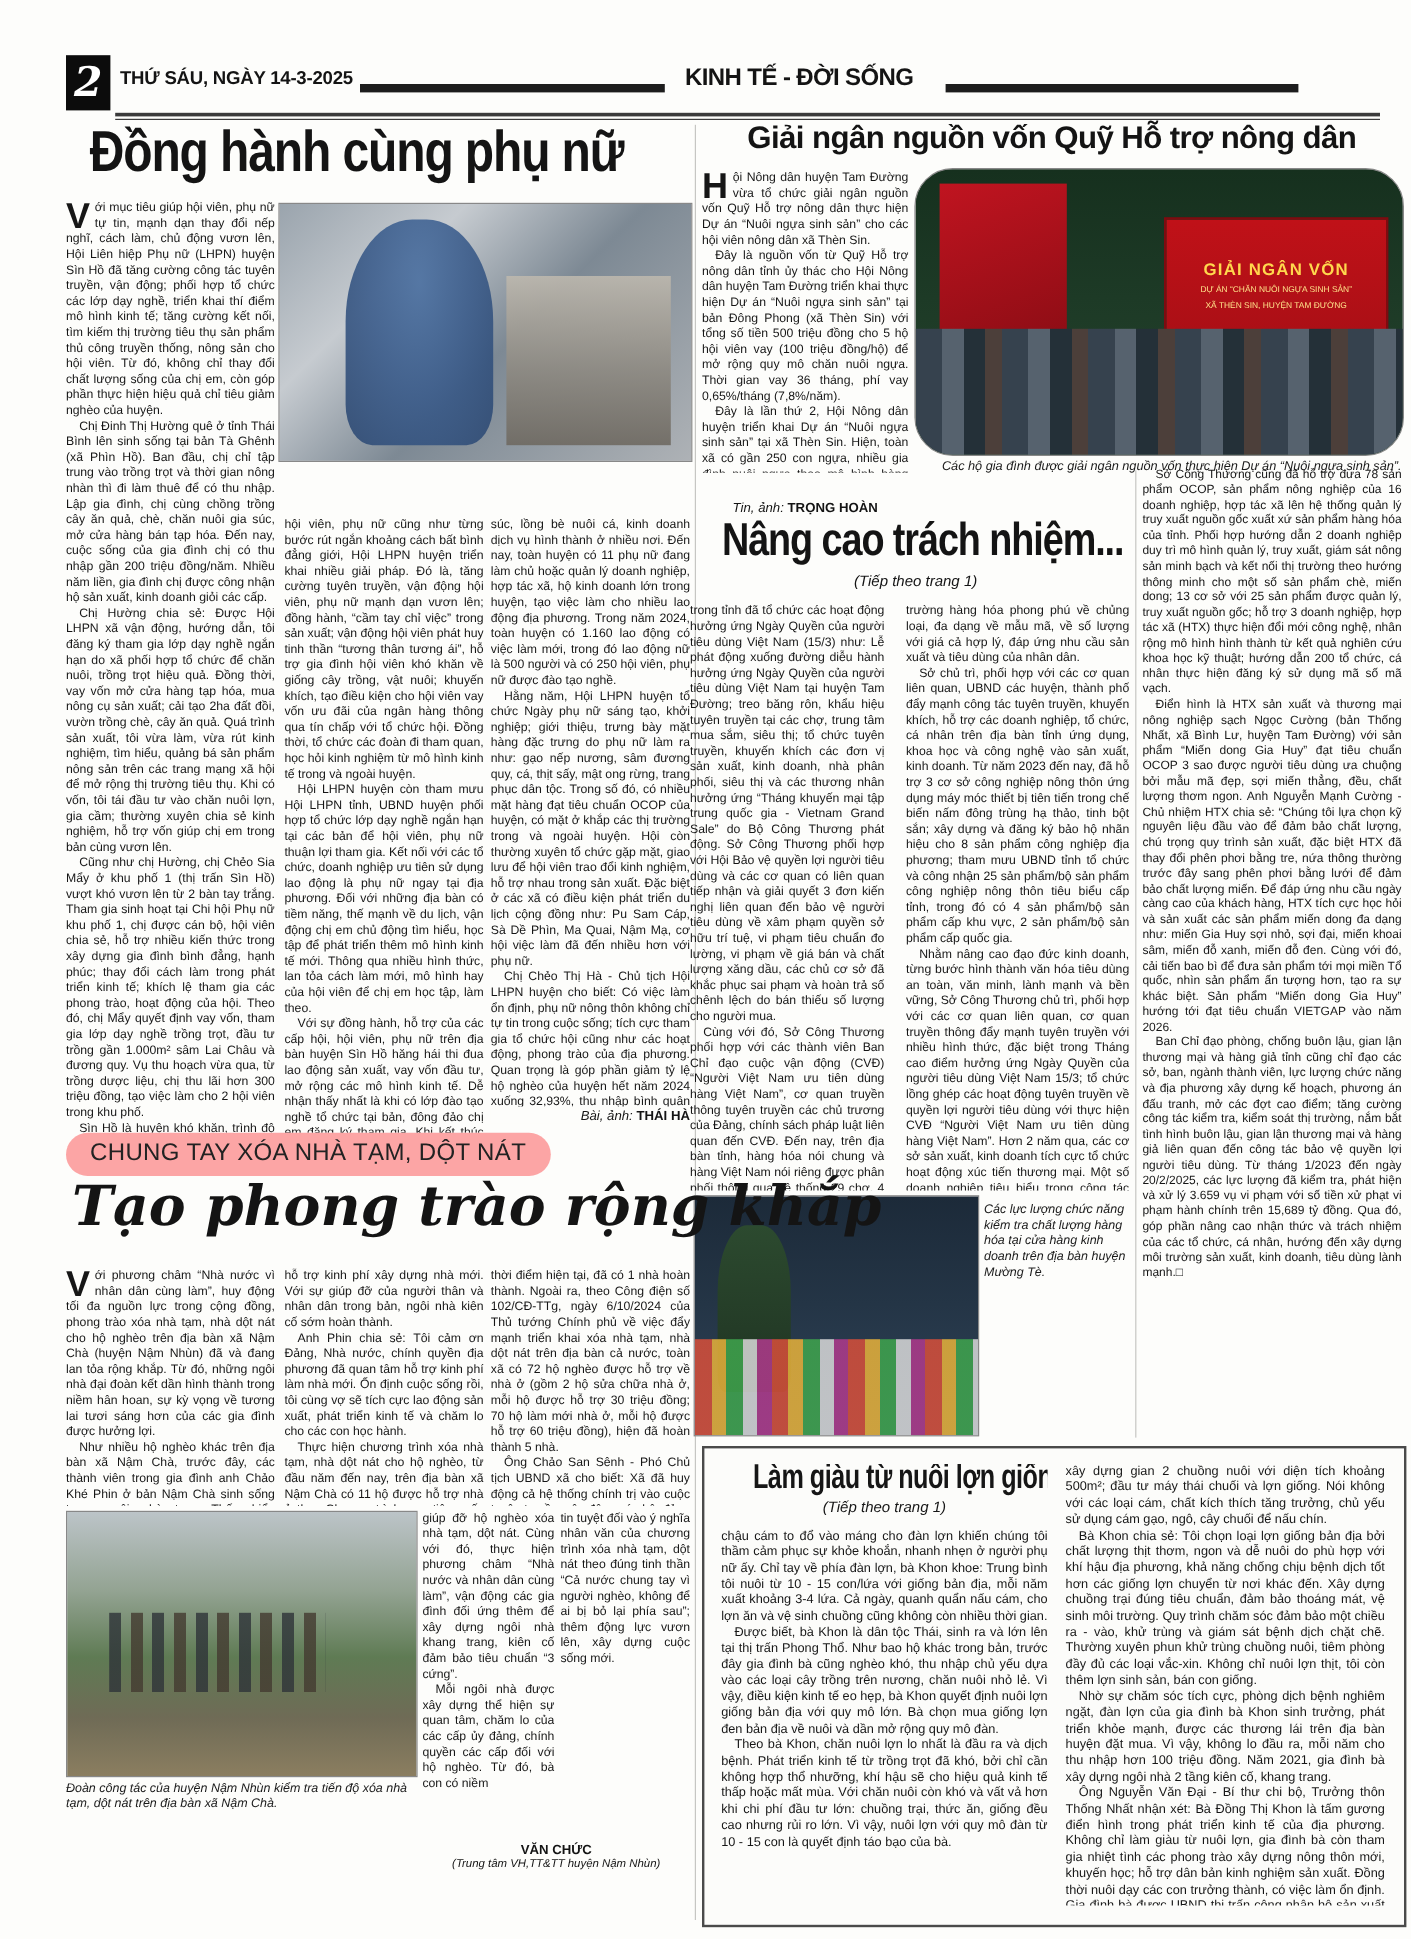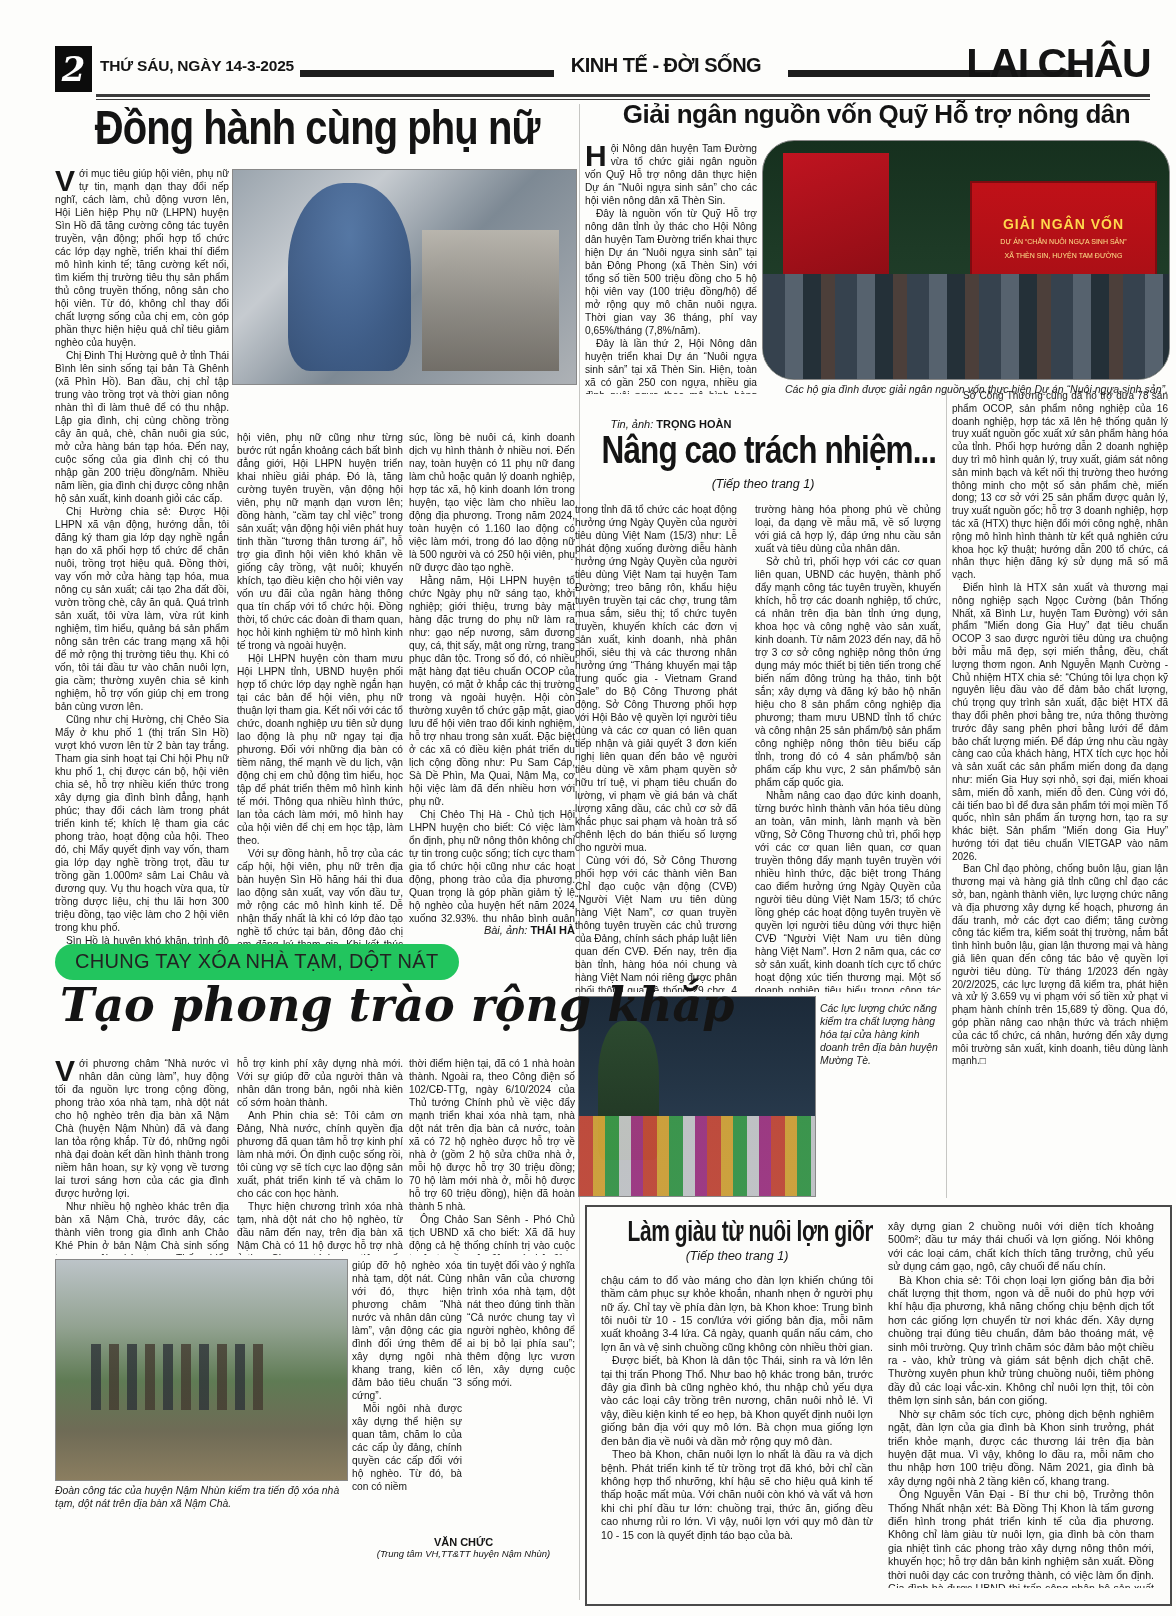--- a/index.html
+++ b/index.html
@@ -23,21 +23,21 @@
   #bar-l{left:300px;top:70px;width:254px;height:7px;background:#1d1d1d;}
   #ptitle{left:556px;top:54px;width:220px;text-align:center;font-weight:bold;font-size:20px;letter-spacing:-0.5px;white-space:nowrap;}
   #bar-r{left:788px;top:70px;width:294px;height:7px;background:#1d1d1d;}
   #pmast{left:950px;top:40px;width:200px;text-align:right;font-weight:bold;font-size:41px;letter-spacing:-1.5px;white-space:nowrap;}
   #hrule{left:96px;top:94px;width:1054px;height:2px;border-top:3px solid #3b3b3b;border-bottom:1px solid #3b3b3b;}
 
   #vr1{left:579px;top:104px;width:1px;height:1496px;background:#c6c6c3;}
   #vr2{left:946px;top:392px;width:1px;height:806px;background:#c6c6c3;}
 
   
-  #a1-headline{left:58px;top:100px;width:518px;height:60px;text-align:center;white-space:nowrap;}
+  #a1-headline{left:58px;top:100px;width:518px;height:60px;white-space:nowrap;}
   #a1-headline span{display:inline-block;font-weight:bold;font-size:43px;letter-spacing:-1px;transform:scale(0.93,1.12);transform-origin:center top;}
   #a1-col1{left:55px;top:167px;width:174px;height:777px;}
   #a1-photo{left:232px;top:169px;width:343px;height:214px;}
   #a1-caption{left:232px;top:389px;width:343px;height:38px;}
   #a1-col2{left:237px;top:431px;width:166px;height:513px;}
   #a1-col3{left:409px;top:431px;width:166px;height:491px;}
   #a1-byline{left:409px;top:924px;width:166px;text-align:right;background:#fdfdfb;}
 
   
   #a2-headline{left:585px;top:99px;width:583px;text-align:center;font-weight:bold;font-size:26px;letter-spacing:-0.5px;white-space:nowrap;}
@@ -50,21 +50,21 @@
   #a3-headline{left:583px;top:428px;width:360px;text-align:center;white-space:nowrap;}
   #a3-headline span{display:inline-block;font-weight:bold;font-size:35px;letter-spacing:-1px;transform:scale(0.9,1.1);transform-origin:center top;}
   #a3-sub{left:583px;top:477px;width:360px;text-align:center;font-style:italic;font-size:12.5px;}
   #a3-col1{left:575px;top:503px;width:162px;height:489px;}
   #a3-col2{left:755px;top:503px;width:186px;height:489px;}
   #a3-col3{left:952px;top:390px;width:216px;height:808px;font-size:10px;line-height:12.8px;}
   #a3-photo{left:578px;top:996px;width:236px;height:199px;}
   #a3-caption{left:820px;top:1002px;width:121px;height:190px;font-size:10.4px;}
 
   
-  #a4-kicker{left:55px;top:944px;background:#22c55e;border-radius:19px;padding:6px 20px 7px 20px;
+  #a4-kicker{left:55px;top:944px;background:#fca5a5;border-radius:19px;padding:6px 20px 7px 20px;
              font-size:20px;letter-spacing:0.3px;color:#222;white-space:nowrap;}
   #a4-script{left:60px;top:978px;width:505px;text-align:center;font-family:"DejaVu Serif",serif;
              font-style:italic;font-weight:bold;font-size:46px;white-space:nowrap;}
   #a4-colA{left:55px;top:1057px;width:174px;height:198px;}
   #a4-colB{left:237px;top:1057px;width:166px;height:198px;}
   #a4-colC{left:409px;top:1057px;width:166px;height:198px;}
   #a4-photo{left:55px;top:1259px;width:291px;height:220px;}
   #a4-caption{left:55px;top:1484px;width:291px;height:40px;font-size:10.4px;}
   #a4-colD{left:352px;top:1259px;width:110px;height:276px;}
   #a4-colE{left:467px;top:1259px;width:108px;height:252px;}
@@ -106,21 +106,20 @@
 </head>
 <body>
 
 <div id="page">
 
   <div class="abs" id="pnum">2</div>
   <div class="abs" id="pdate">THỨ SÁU, NGÀY 14-3-2025</div>
   <div class="abs" id="bar-l"></div>
   <div class="abs" id="ptitle">KINH TẾ - ĐỜI SỐNG</div>
   <div class="abs" id="bar-r"></div>
-  <div class="abs" id="pmast">LAI CHÂU</div>
   <div class="abs" id="hrule"></div>
 
   <div class="abs" id="vr1"></div>
   <div class="abs" id="vr2"></div>
 
   <div class="abs" id="a1-headline">
     <span>Đồng hành cùng phụ nữ</span>
   </div>
   <div class="col" id="a1-col1">
     <p class="para" style="text-indent:0;">

